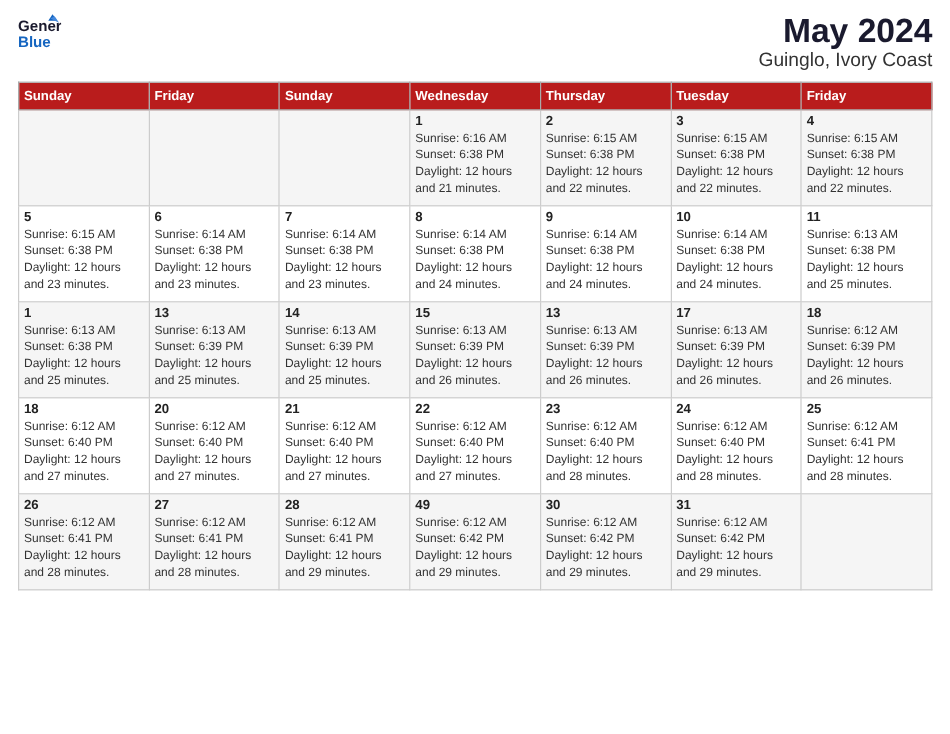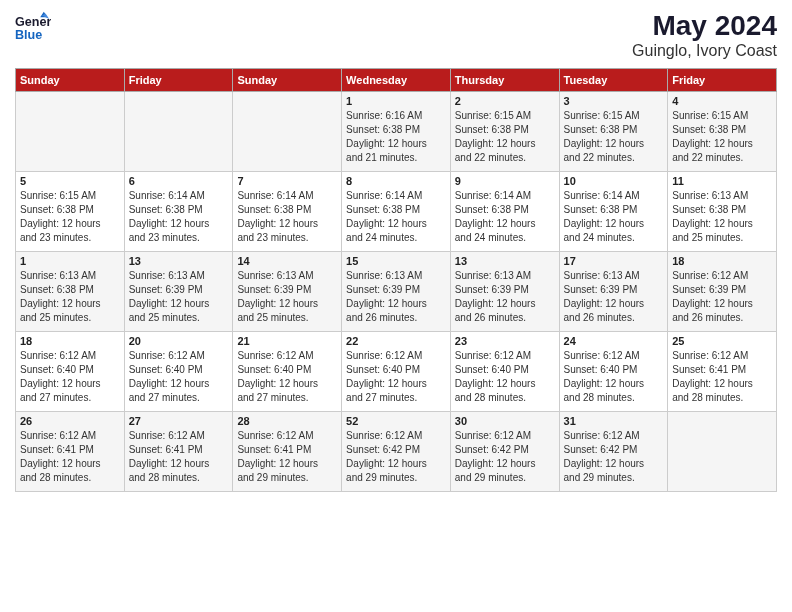--- a/index.html
+++ b/index.html
@@ -237,21 +237,21 @@
           </td>
           <td>
             <span class="day-number">27</span>
             <div class="day-info">Sunrise: 6:12 AM<br>Sunset: 6:41 PM<br>Daylight: 12 hours<br>and 28 minutes.</div>
           </td>
           <td>
             <span class="day-number">28</span>
             <div class="day-info">Sunrise: 6:12 AM<br>Sunset: 6:41 PM<br>Daylight: 12 hours<br>and 29 minutes.</div>
           </td>
           <td>
-            <span class="day-number">52</span>
+            <span class="day-number">49</span>
             <div class="day-info">Sunrise: 6:12 AM<br>Sunset: 6:42 PM<br>Daylight: 12 hours<br>and 29 minutes.</div>
           </td>
           <td>
             <span class="day-number">30</span>
             <div class="day-info">Sunrise: 6:12 AM<br>Sunset: 6:42 PM<br>Daylight: 12 hours<br>and 29 minutes.</div>
           </td>
           <td>
             <span class="day-number">31</span>
             <div class="day-info">Sunrise: 6:12 AM<br>Sunset: 6:42 PM<br>Daylight: 12 hours<br>and 29 minutes.</div>
           </td>

